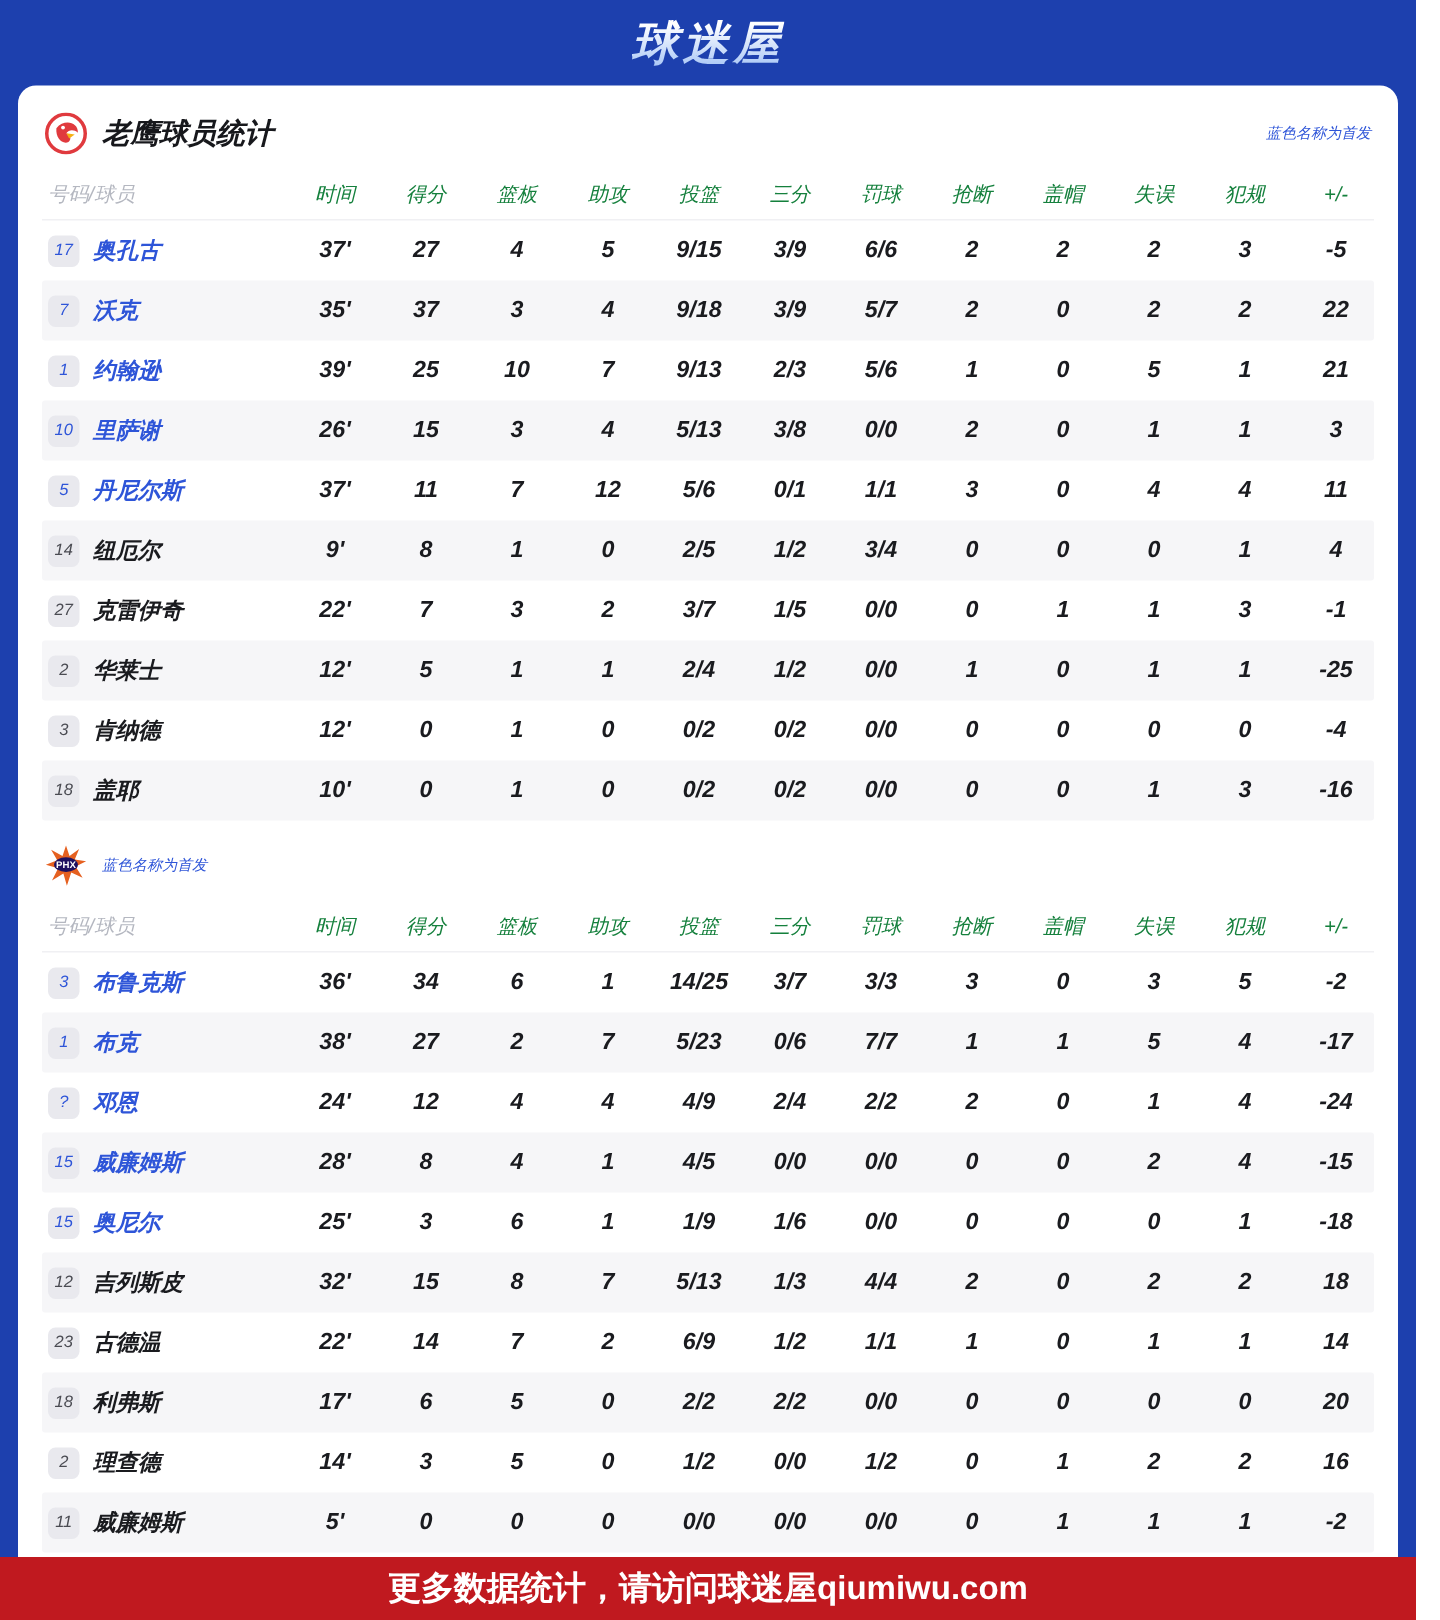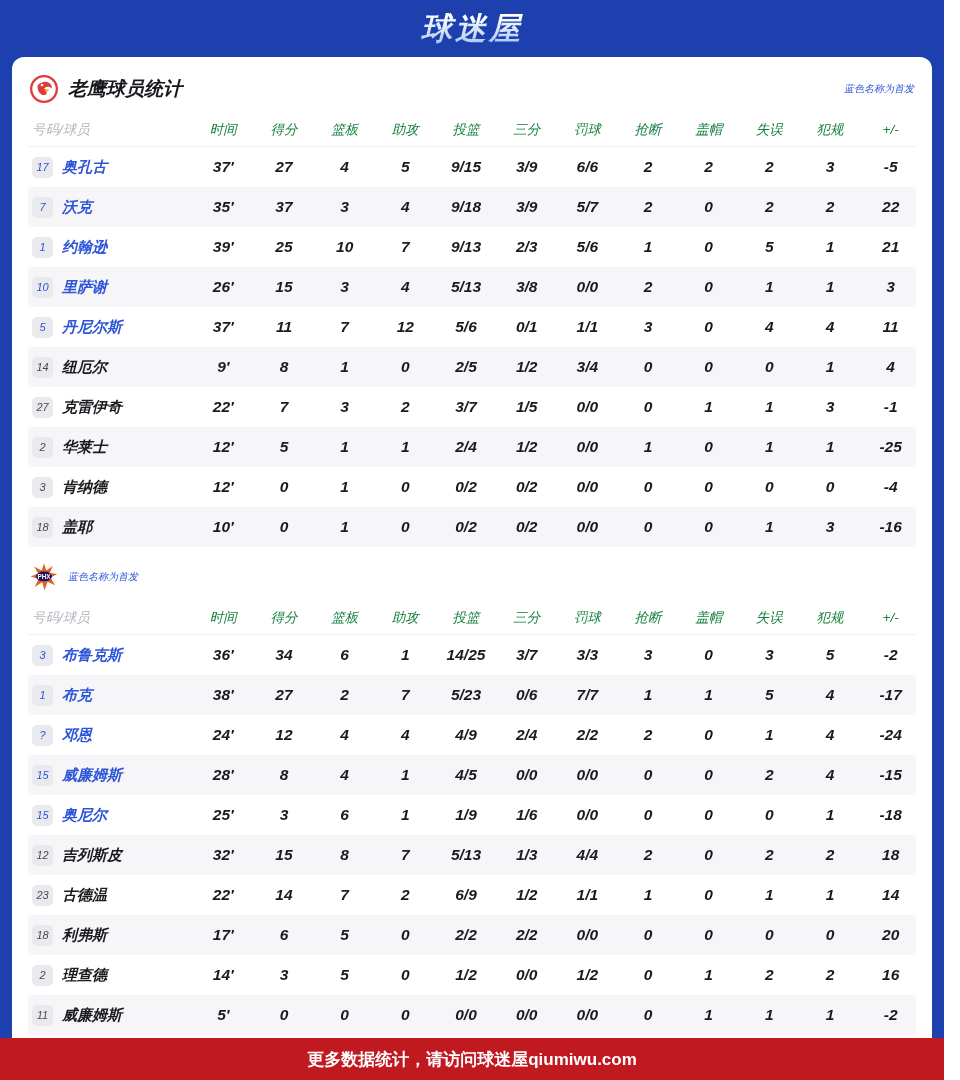--- a/index.html
+++ b/index.html
@@ -31,21 +31,21 @@
 
   .badge { width: 21px; height: 21px; flex: 0 0 auto; background: #e9e9ee; border-radius: 5px;
            display: inline-flex; align-items: center; justify-content: center;
            font-size: 11px; font-weight: normal; color: #4a4b52; }
   .starter .badge { color: #2e55d8; }
   .pname { font-size: 15px; font-weight: bold; color: #1a1b1f; font-style: italic; }
   .starter .pname { color: #2e55d8; }
 
   
   .footer { height: 42px; flex: 0 0 auto; background: #c0191f; display: flex; align-items: center; justify-content: center; }
-  .footer-text { color: #ffffff; font-size: 17px; font-weight: 600; }
+  .footer-text { color: #ffffff; font-size: 22px; font-weight: 600; }
 </style>
 </head>
 <body>
 
 <div class="page">
 
   <div class="topbar">
     <div class="brand">球迷屋</div>
   </div>
 

